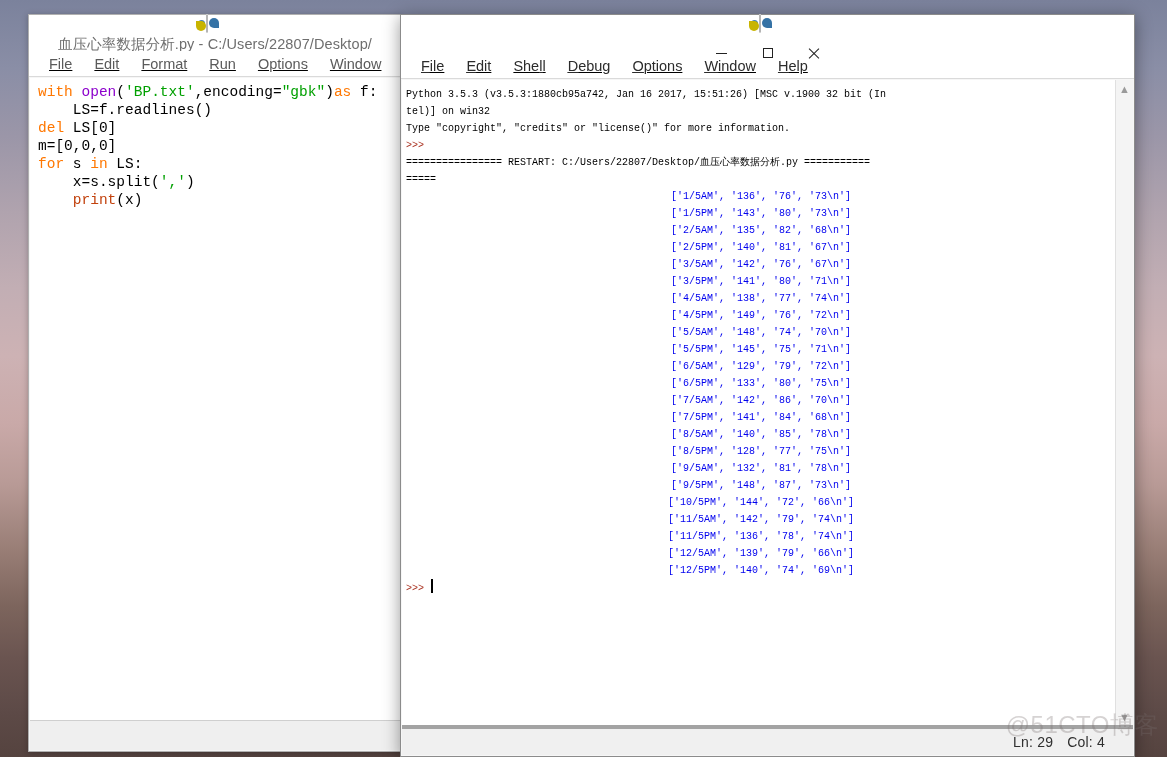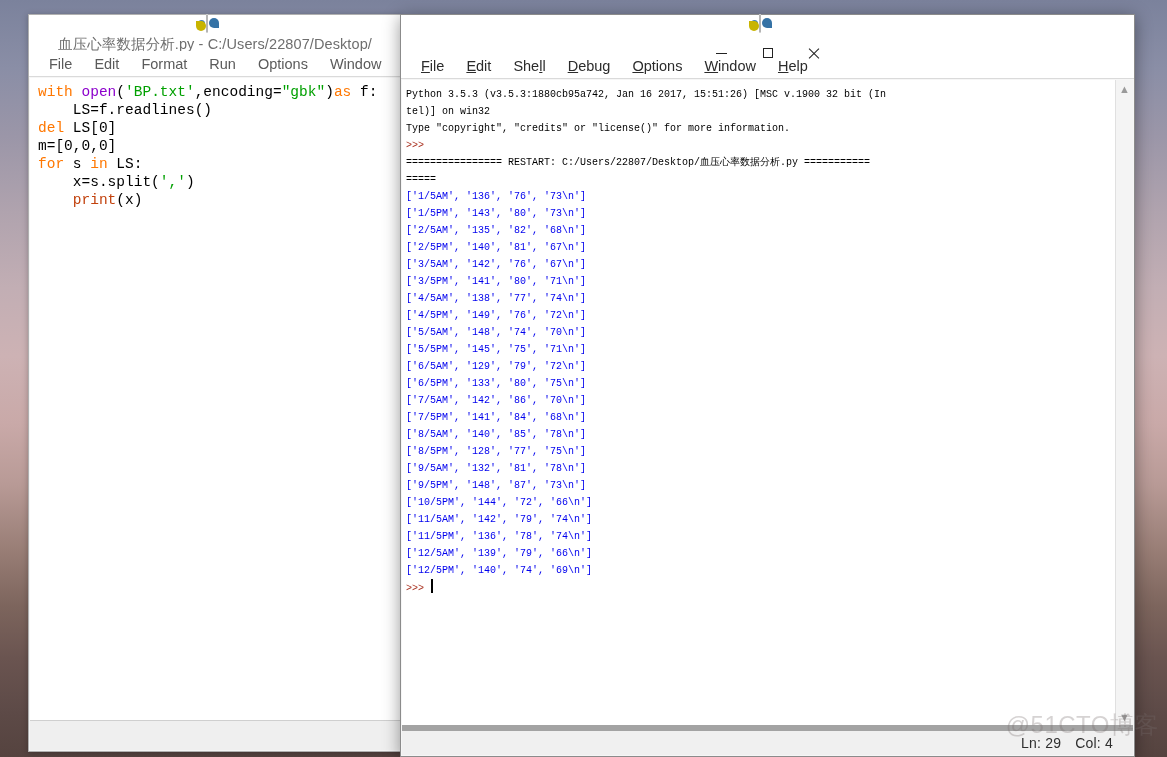--- a/index.html
+++ b/index.html
@@ -84,20 +84,21 @@
 
   .menubar {
     height: 26px;
     background: #ffffff;
     display: flex;
     align-items: center;
     padding-left: 9px;
     box-sizing: border-box;
     overflow: hidden;
     border-bottom: 1px solid #dadada;
+    text-decoration: underline;
   }
   .menuitem {
     font-size: 14.5px;
     color: #2b2b2b;
     padding: 0 11px;
     white-space: nowrap;
     line-height: 26px;
   }
   .menuitem u { text-decoration: underline; }
   .menuitem.inactive { color: #5a5a5a; }
@@ -191,21 +192,21 @@
     padding: 6px 0 0 4px;
     box-sizing: border-box;
   }
   .shline {
     font-family: "Liberation Mono", "DejaVu Sans Mono", monospace;
     font-size: 10px;
     line-height: 17px;
     white-space: pre;
     color: #000000;
   }
-  .shline.out   { color: #0000ee; }
+  .shline.out   { color: #0000ee; text-align: center; }
   .shline.prompt{ color: #aa3322; }
 
   
   #shell-scrollbar {
     position: absolute;
     right: 1px; top: 65px; bottom: 31px;
     width: 17px;
     background: #f4f4f4;
     border-left: 1px solid #e0e0e0;
   }
@@ -220,25 +221,25 @@
     left: 1px; right: 1px;
     top: 17px; height: 0px;
     background: #cdcdcd;
   }
 
   #shell-statusbar {
     position: absolute;
     left: 1px; right: 1px; bottom: 1px;
     height: 30px;
     background: #f0f0f0;
-    border-top: 6px solid #a3a3a3;
+    border-top: 4px solid #a3a3a3;
     display: flex;
     align-items: center;
     justify-content: flex-end;
-    padding-right: 20px;
+    padding-right: 28px;
     box-sizing: border-box;
   }
   .status-text {
     font-size: 14px;
     color: #2f2f2f;
     margin-left: 14px;
     letter-spacing: 0.2px;
   }
 
   .caret {

